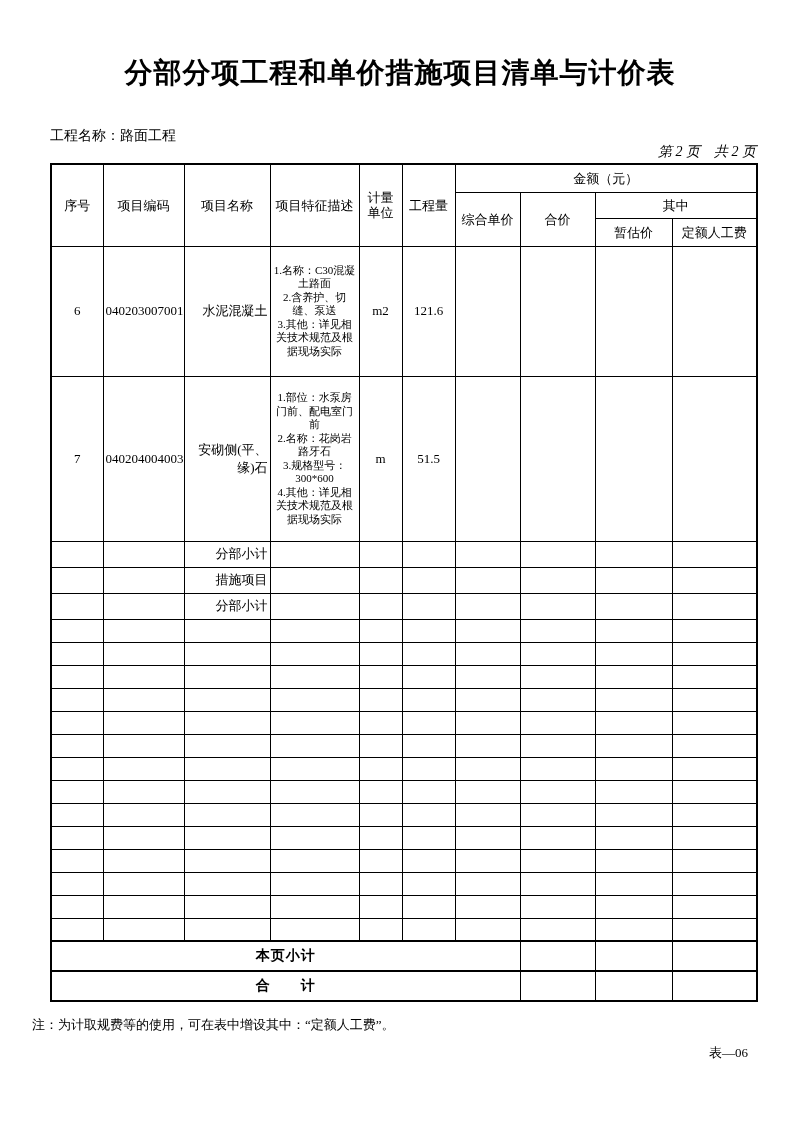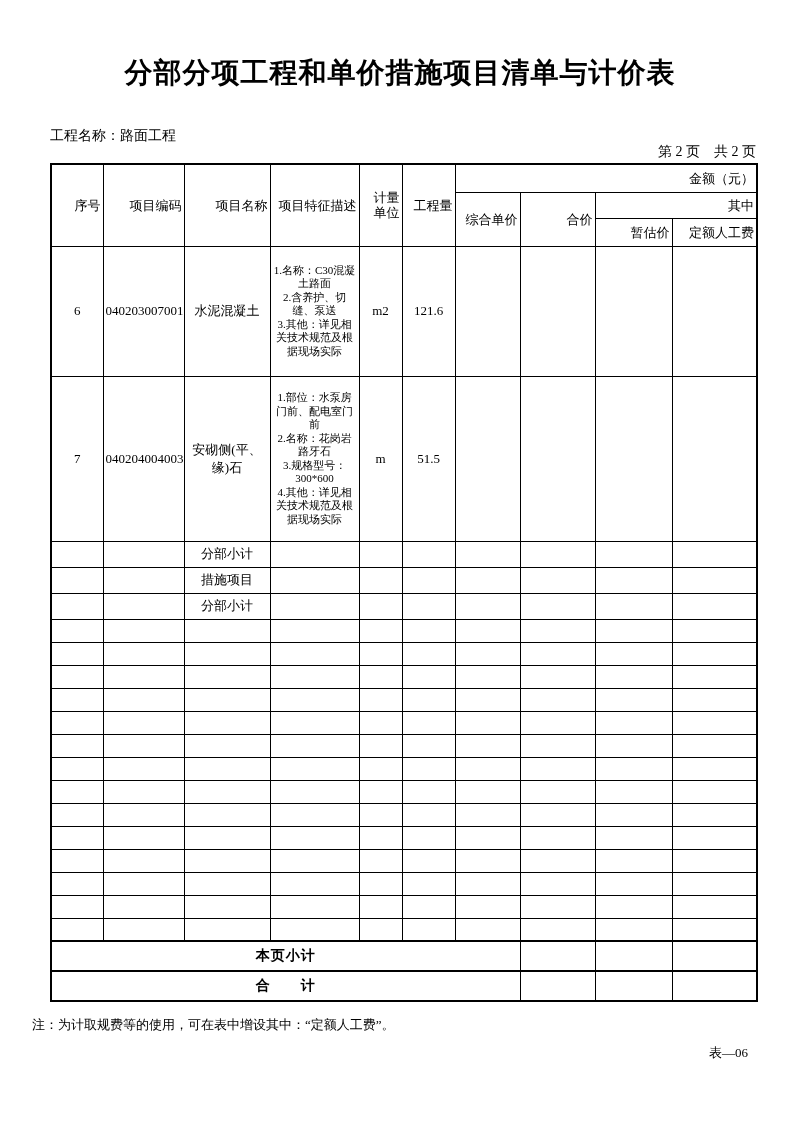--- a/index.html
+++ b/index.html
@@ -24,41 +24,41 @@
   }
   .meta {
     position: absolute;
     left: 50px; top: 116px;
     width: 706px; height: 46px;
     display: flex;
     align-items: flex-end;
   }
   .meta-project { flex: 0 0 305px; font-size: 14px; padding-bottom: 17px; }
   .meta-section { flex: 0 0 265px; font-size: 13px; line-height: 15px; }
-  .meta-page   { flex: 1; text-align: right; font-size: 14px; white-space: nowrap; padding-bottom: 1px; }
+  .meta-page   { flex: 1; text-align: right; font-size: 14px; white-space: nowrap; padding-bottom: 1px; font-style: italic; }
 
   table.sheet {
     position: absolute;
     left: 50px; top: 163px;
     width: 706px;
     border-collapse: collapse;
     table-layout: fixed;
     border: 2px solid #000;
     font-size: 13px;
   }
   .sheet th, .sheet td {
     border: 1px solid #000;
     padding: 0 2px;
     font-weight: 400;
     vertical-align: middle;
     overflow: hidden;
   }
-  .hdr  { text-align: right; line-height: 15px; margin-left: 28px; }
+  .hdr  { text-align: center; line-height: 15px; margin-left: 28px; }
   .c    { text-align: center; }
-  .l    { text-align: center; }
+  .l    { text-align: right; }
   .feature {
     font-size: 11px;
     line-height: 13.5px;
     white-space: pre-line;
     text-align: center;
     padding: 2px 2px;
   }
   tr.h-a   { height: 28px; }
   tr.h-b   { height: 26px; }
   tr.h-c   { height: 28px; }

